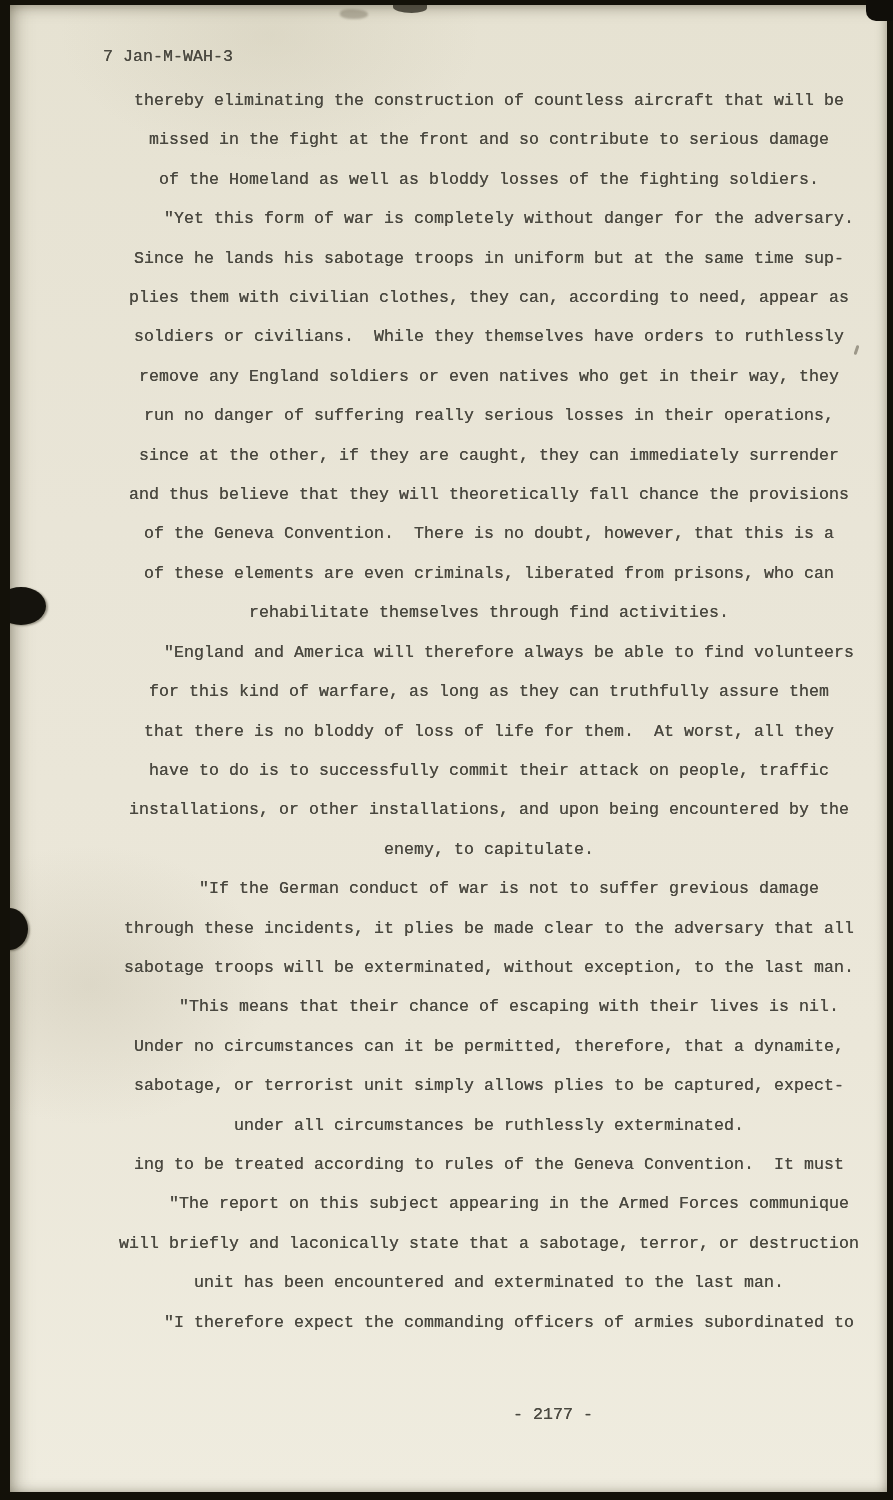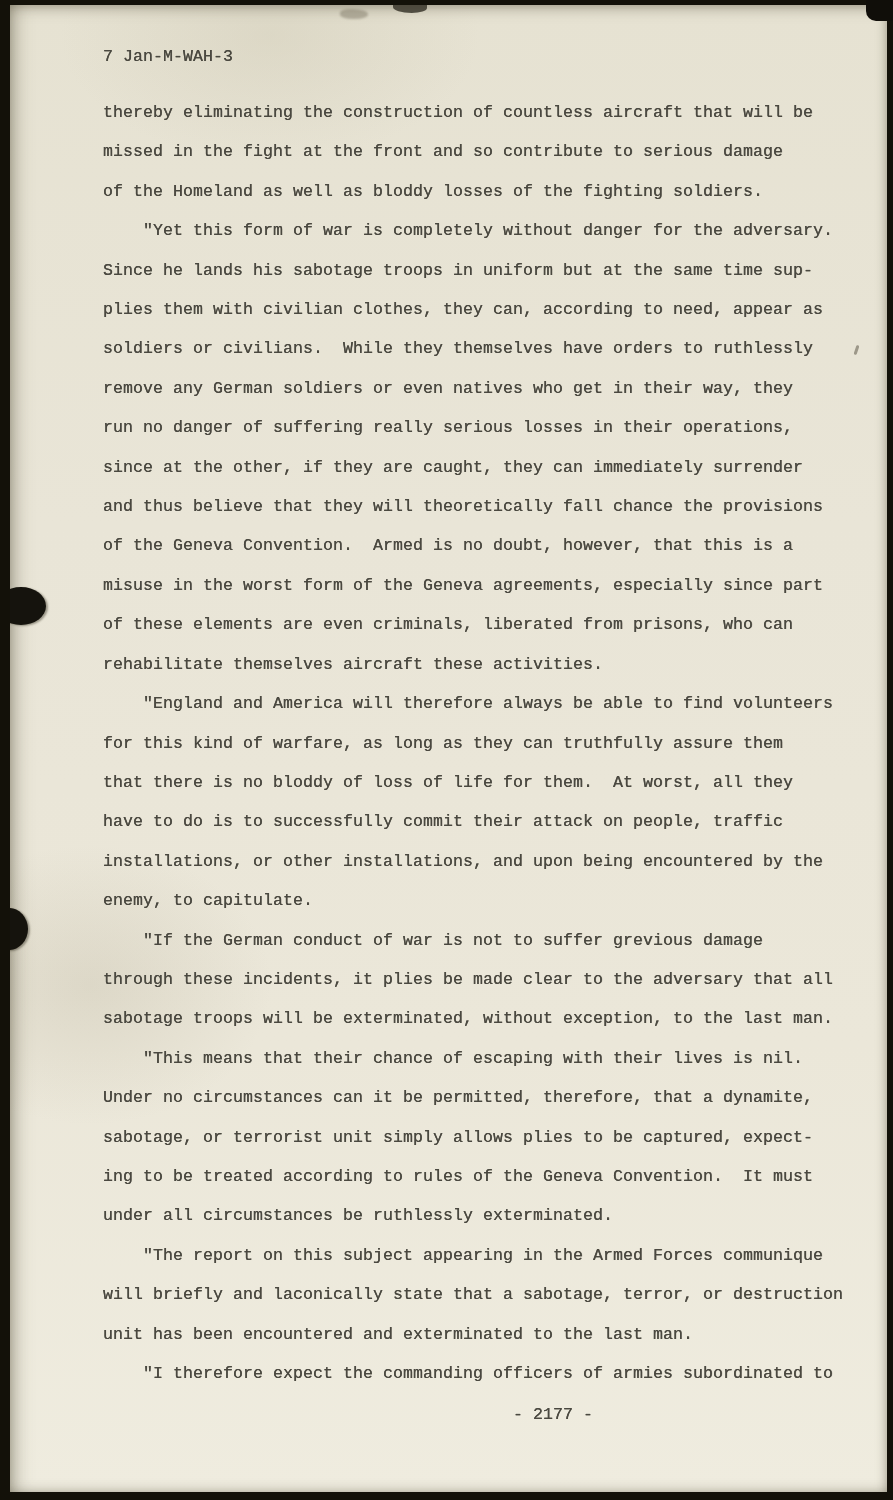--- a/index.html
+++ b/index.html
@@ -72,21 +72,21 @@
     color: #4a4840;
     font-size: 16.5px;
     text-shadow: 0 0 0.6px rgba(72,70,60,0.85), 0.3px 0.3px 0.4px rgba(72,70,60,0.35);
     letter-spacing: 0.1px;
   }
   .doc-header {
     position: absolute; left: 93px; top: 42px;
     white-space: pre;
   }
   .doc-lines {
-    position: absolute; left: 93px; top: 88px; width: 772px;
+    position: absolute; left: 93px; top: 76px; width: 772px; text-align: center;
   }
   .doc-lines .line {
     height: 39.42px;
     line-height: 39.42px;
     white-space: pre;
   }
   .page-number {
     position: absolute; left: 283px; top: 1400px;
     width: 300px; text-align: right;
     white-space: pre;
@@ -107,42 +107,41 @@
     <div class="typed doc-header">7 Jan-M-WAH-3</div>
 
     <div class="typed doc-lines">
         <div class="line">thereby eliminating the construction of countless aircraft that will be</div>
         <div class="line">missed in the fight at the front and so contribute to serious damage</div>
         <div class="line">of the Homeland as well as bloddy losses of the fighting soldiers.</div>
         <div class="line">    "Yet this form of war is completely without danger for the adversary.</div>
         <div class="line">Since he lands his sabotage troops in uniform but at the same time sup-</div>
         <div class="line">plies them with civilian clothes, they can, according to need, appear as</div>
         <div class="line">soldiers or civilians.  While they themselves have orders to ruthlessly</div>
-        <div class="line">remove any German soldiers or even natives who get in their way, they</div>
+        <div class="line">remove any England soldiers or even natives who get in their way, they</div>
         <div class="line">run no danger of suffering really serious losses in their operations,</div>
         <div class="line">since at the other, if they are caught, they can immediately surrender</div>
         <div class="line">and thus believe that they will theoretically fall chance the provisions</div>
-        <div class="line">of the Geneva Convention.  Armed is no doubt, however, that this is a</div>
-        <div class="line">misuse in the worst form of the Geneva agreements, especially since part</div>
+        <div class="line">of the Geneva Convention.  There is no doubt, however, that this is a</div>
         <div class="line">of these elements are even criminals, liberated from prisons, who can</div>
-        <div class="line">rehabilitate themselves aircraft these activities.</div>
+        <div class="line">rehabilitate themselves through find activities.</div>
         <div class="line">    "England and America will therefore always be able to find volunteers</div>
         <div class="line">for this kind of warfare, as long as they can truthfully assure them</div>
         <div class="line">that there is no bloddy of loss of life for them.  At worst, all they</div>
         <div class="line">have to do is to successfully commit their attack on people, traffic</div>
         <div class="line">installations, or other installations, and upon being encountered by the</div>
         <div class="line">enemy, to capitulate.</div>
         <div class="line">    "If the German conduct of war is not to suffer grevious damage</div>
         <div class="line">through these incidents, it plies be made clear to the adversary that all</div>
         <div class="line">sabotage troops will be exterminated, without exception, to the last man.</div>
         <div class="line">    "This means that their chance of escaping with their lives is nil.</div>
         <div class="line">Under no circumstances can it be permitted, therefore, that a dynamite,</div>
         <div class="line">sabotage, or terrorist unit simply allows plies to be captured, expect-</div>
+        <div class="line">under all circumstances be ruthlessly exterminated.</div>
         <div class="line">ing to be treated according to rules of the Geneva Convention.  It must</div>
-        <div class="line">under all circumstances be ruthlessly exterminated.</div>
         <div class="line">    "The report on this subject appearing in the Armed Forces communique</div>
         <div class="line">will briefly and laconically state that a sabotage, terror, or destruction</div>
         <div class="line">unit has been encountered and exterminated to the last man.</div>
         <div class="line">    "I therefore expect the commanding officers of armies subordinated to</div>
       </div>
 
     <div class="typed page-number">- 2177 -</div>
   </div>
   <div class="corner-tr"></div>
 </div>

